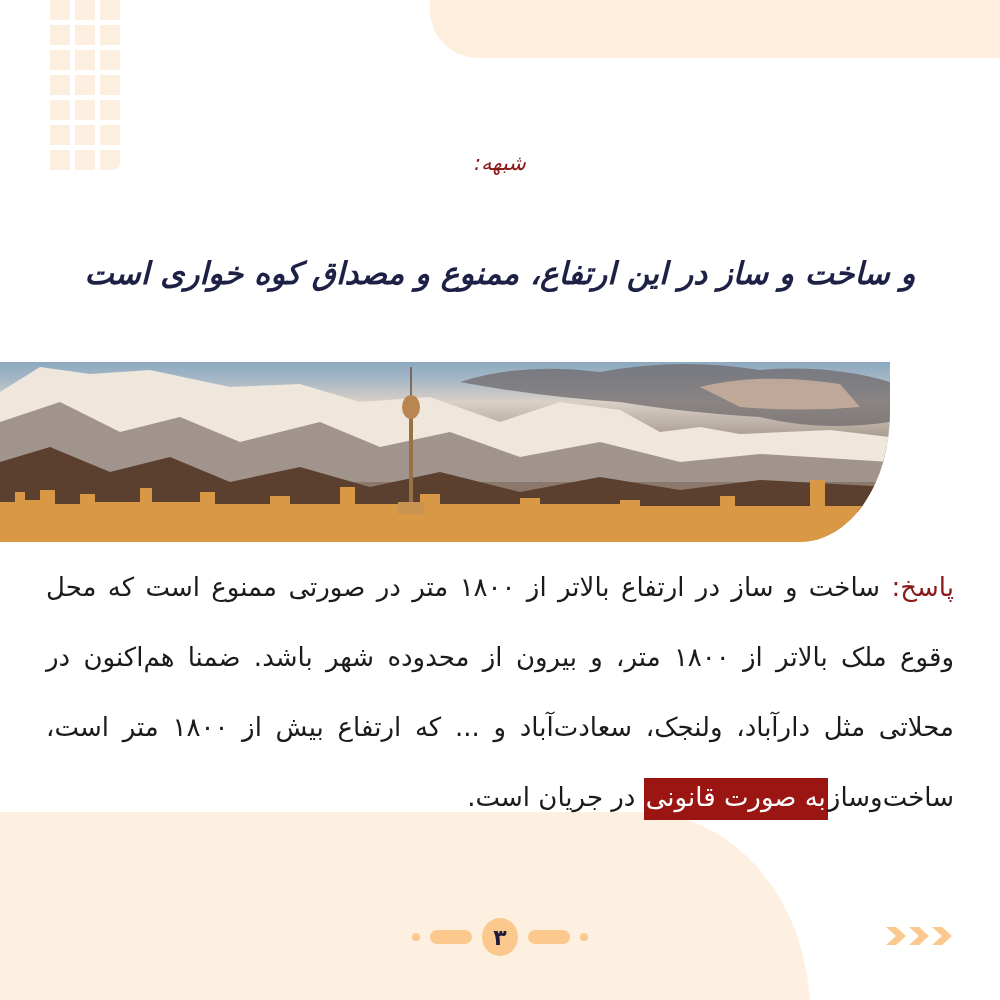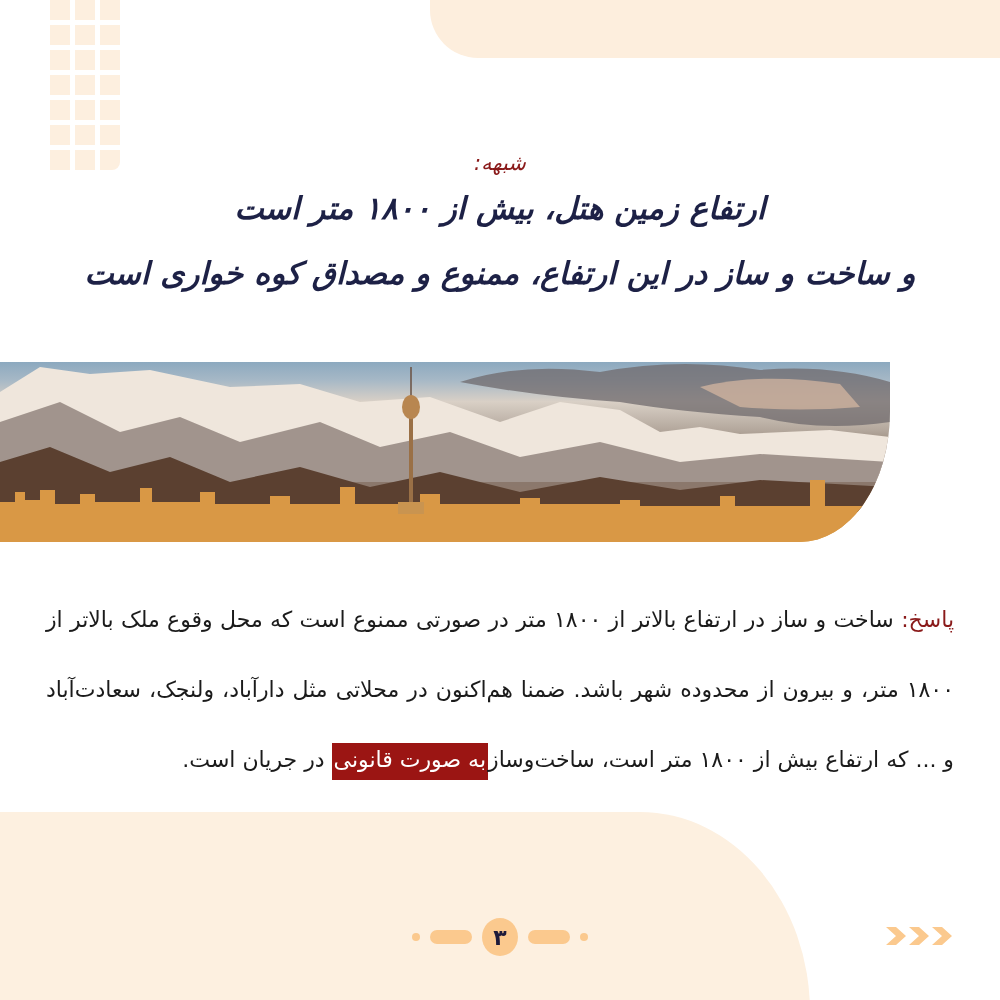--- a/index.html
+++ b/index.html
@@ -89,25 +89,25 @@
       position: absolute;
       left: 0;
       top: 0;
       width: 890px;
       height: 180px;
     }
     .body-text {
       position: absolute;
       left: 46px;
       right: 46px;
-      top: 585px;
+      top: 552px;
       direction: rtl;
       text-align: justify;
       text-align-last: right;
-      font-size: 22px;
+      font-size: 26px;
       line-height: 70px;
       color: #1b1b1b;
     }
     .answer-label {
       color: #8a1a1a;
     }
     .highlight {
       background: #9b1513;
       color: #ffffff;
       padding: 4px 2px 8px 2px;
@@ -183,21 +183,21 @@
   <span></span>
     <span></span>
     <span></span>
 </div>
 
 <div class="bottom-blob"></div>
 
 <div class="header">
   <span class="label-shobhe">شبهه:</span>
   <h1 class="title">
-    <span>ارتفاع زمین هتل، بیش از ۱۸۰۰ متر است</span><br>
+    <br>
     <span>و ساخت و ساز در این ارتفاع، ممنوع و مصداق کوه خواری است</span>
   </h1>
 </div>
 
 <div class="photo" title="تهران با برج میلاد و کوه های برف پوش البرز">
   <svg viewBox="0 0 890 180" preserveAspectRatio="none">
 
     <path d="M460 20 Q520 0 600 10 Q680 -5 760 8 Q830 2 890 20 L890 60 Q820 70 760 55 Q680 50 620 40 Q540 35 460 20 Z" fill="#6f6a6c" opacity="0.75"></path>
     <path d="M700 25 Q760 10 840 22 L860 45 Q800 50 740 45 Z" fill="#d9b9a2" opacity="0.7"></path>
 

